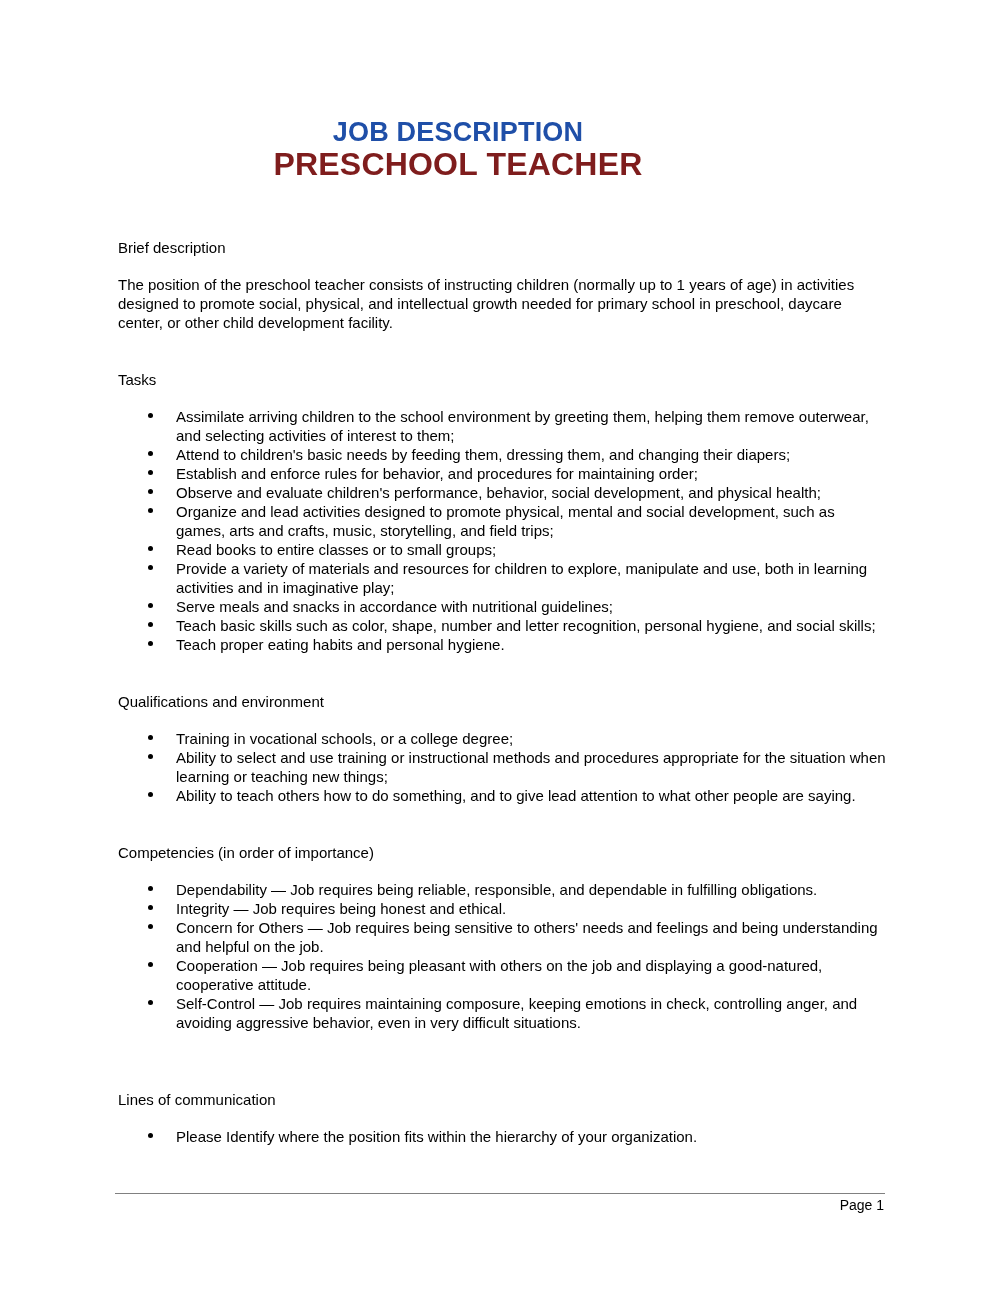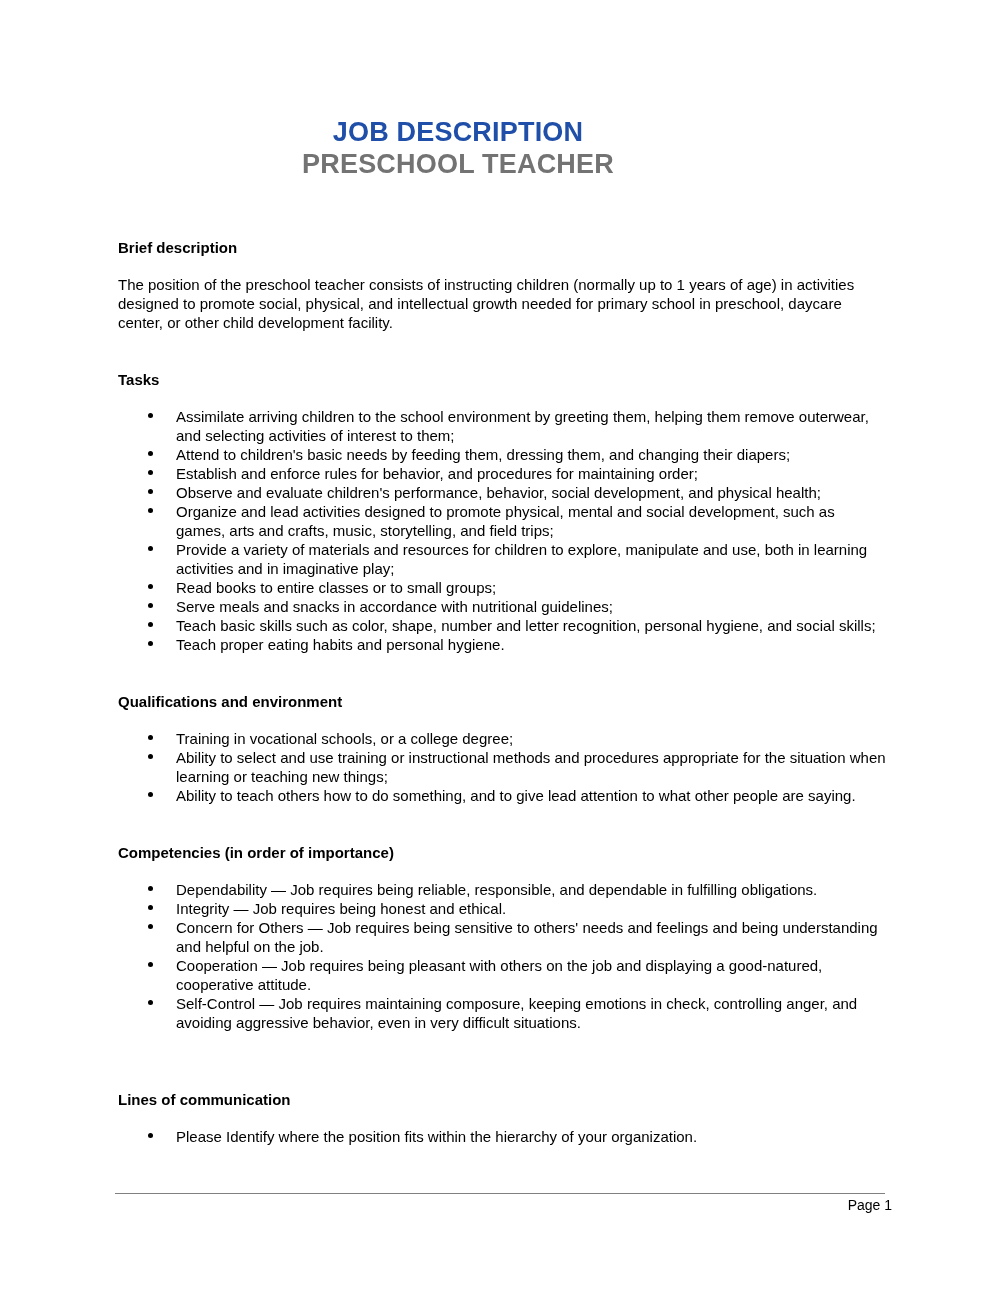--- a/index.html
+++ b/index.html
@@ -1,32 +1,32 @@
 <!DOCTYPE html>
 <html><head>
 <meta charset="utf-8">
 <style>
   html, body { margin: 0; padding: 0; background: #ffffff; }
   body { width: 1000px; height: 1290px; position: relative; font-family: "Liberation Sans", sans-serif; color: #000; }
   .title-block { position: absolute; top: 116px; left: 0; width: 916px; text-align: center; }
   .title-1 { font-size: 27px; font-weight: bold; color: #1f4fa8; line-height: 32px; letter-spacing: 0.2px; }
-  .title-2 { font-size: 27px; font-weight: bold; color: #737373; line-height: 32px; letter-spacing: 0.2px; }
+  .title-2 { font-size: 32px; font-weight: bold; color: #7f1d1d; line-height: 32px; letter-spacing: 0.2px; }
   .content { position: absolute; left: 118px; top: 238px; width: 770px; }
-  .section-heading { font-size: 15px; font-weight: bold; line-height: 19px; margin: 0; }
+  .section-heading { font-size: 15px; font-weight: normal; line-height: 19px; margin: 0; }
   .para { font-size: 15px; line-height: 19px; margin: 18px 0 0 0; }
   ul.bullets { list-style: none; margin: 18px 0 0 0; padding: 0; }
   ul.bullets li { position: relative; padding-left: 58px; font-size: 15px; line-height: 19px; }
   ul.bullets li .bullet { position: absolute; left: 30px; top: 6px; width: 5px; height: 5px; background: #000; border-radius: 50%; }
   .s-brief { }
   .s-tasks { margin-top: 38px; }
   .s-qual { margin-top: 38px; }
   .s-comp { margin-top: 38px; }
   .s-lines { margin-top: 58px; }
   .footer-line { position: absolute; left: 115px; top: 1193px; width: 770px; height: 1px; background: #808080; }
-  .page-num { position: absolute; right: 108px; top: 1196px; font-size: 14px; line-height: 18px; }
+  .page-num { position: absolute; right: 116px; top: 1196px; font-size: 14px; line-height: 18px; }
 </style>
 </head>
 <body>
 
 <div class="title-block">
   <div class="title-1">JOB DESCRIPTION</div>
   <div class="title-2">PRESCHOOL TEACHER</div>
 </div>
 
 <div class="content">
@@ -37,22 +37,22 @@
   </section>
 
   <section class="s-tasks">
     <h3 class="section-heading">Tasks</h3>
     <ul class="bullets">
       <li><span class="bullet"></span><span>Assimilate arriving children to the school environment by greeting them, helping them remove outerwear, and selecting activities of interest to them;</span></li>
       <li><span class="bullet"></span><span>Attend to children's basic needs by feeding them, dressing them, and changing their diapers;</span></li>
       <li><span class="bullet"></span><span>Establish and enforce rules for behavior, and procedures for maintaining order;</span></li>
       <li><span class="bullet"></span><span>Observe and evaluate children's performance, behavior, social development, and physical health;</span></li>
       <li><span class="bullet"></span><span>Organize and lead activities designed to promote physical, mental and social development, such as games, arts and crafts, music, storytelling, and field trips;</span></li>
+      <li><span class="bullet"></span><span>Read books to entire classes or to small groups;</span></li>
       <li><span class="bullet"></span><span>Provide a variety of materials and resources for children to explore, manipulate and use, both in learning activities and in imaginative play;</span></li>
-      <li><span class="bullet"></span><span>Read books to entire classes or to small groups;</span></li>
       <li><span class="bullet"></span><span>Serve meals and snacks in accordance with nutritional guidelines;</span></li>
       <li><span class="bullet"></span><span>Teach basic skills such as color, shape, number and letter recognition, personal hygiene, and social skills;</span></li>
       <li><span class="bullet"></span><span>Teach proper eating habits and personal hygiene.</span></li>
     </ul>
   </section>
 
   <section class="s-qual">
     <h3 class="section-heading">Qualifications and environment</h3>
     <ul class="bullets">
       <li><span class="bullet"></span><span>Training in vocational schools, or a college degree;</span></li>

